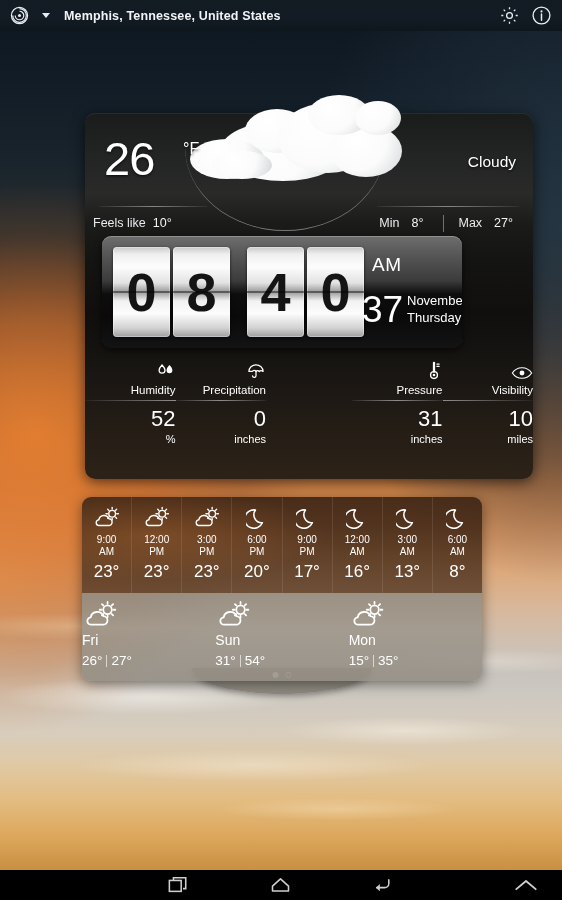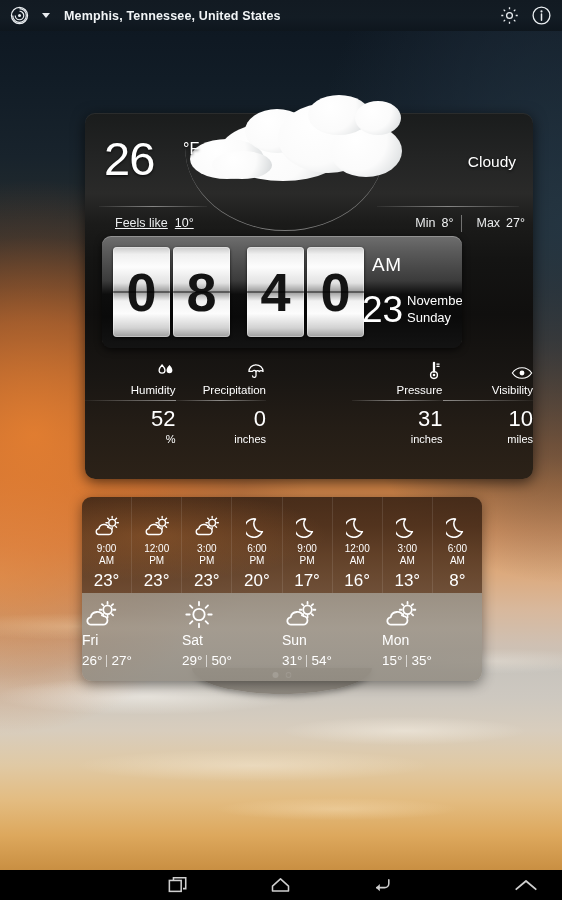--- a/index.html
+++ b/index.html
@@ -136,24 +136,24 @@
     position:absolute; height:1px; z-index:4;
     background:linear-gradient(to right, rgba(255,255,255,.05), rgba(255,255,255,.45), rgba(255,255,255,.05));
   }
   #rule-l { left:14px;  top:93px; width:108px; }
   #rule-r { right:14px; top:93px; width:142px; }
 
   .minmax-row {
     position:absolute; left:0; right:0; top:98px; height:24px; z-index:5;
     display:flex; align-items:center; color:#f3f4f5; font-size:12.5px;
   }
-  .feels { margin-left:30px; display:flex; gap:7px;text-decoration:underline; }
+  .feels { margin-left:8px; display:flex; gap:7px; }
   .feels .lbl { color:#e9ebec; }
   .minmax { margin-left:auto; display:flex; align-items:center; }
-  .mm-cell { display:flex; gap:6px; padding:0 8px 0 14px; }
+  .mm-cell { display:flex; gap:12px; padding:0 20px 0 14px; }
   .mm-cell .lbl { color:#e9ebec; }
   .mm-sep { width:1px; height:17px; background:rgba(255,255,255,.38); }
 
   
   #clock {
     position:absolute; left:17px; top:123px; width:360px; height:112px; z-index:6;
     border-radius:9px;
     background:linear-gradient(to bottom,#6e6e6e 0%,#5a5a5a 14%,#3b3b3b 40%,
                                #0d0d0d 52%,#0a0a0a 72%,#131313 100%);
     box-shadow:0 2px 7px rgba(0,0,0,.68), inset 0 1px 0 rgba(255,255,255,.25);
@@ -251,21 +251,21 @@
       rgba(62,38,22,.93) 0%, rgba(72,44,25,.93) 30%,
       rgba(84,54,32,.90) 60%, rgba(96,66,44,.88) 100%);
   }
   #hourly:before {
     content:""; position:absolute; left:0; right:0; top:0; bottom:0;
     background:radial-gradient(ellipse 230px 60px at 18% 40%, rgba(196,120,56,.34), rgba(0,0,0,0) 75%);
     pointer-events:none;
   }
   .hr {
     flex:1; display:flex; flex-direction:column; align-items:center;
-    padding-top:16px; position:relative; z-index:2;
+    padding-top:7px; position:relative; z-index:2;
     border-right:1px solid rgba(255,255,255,.10);
   }
   .hr:last-child { border-right:none; }
   .hr .hi { height:26px; display:flex; align-items:center; justify-content:center; }
   .hr .ht { color:#fff; font-size:10px; line-height:1.22; margin-top:4px; text-align:center; }
   .hr .hv { color:#fff; font-size:17px; font-weight:300; margin-top:4px; }
 
   #daily {
     display:flex; height:88px; position:relative;
     background:linear-gradient(to bottom,
@@ -380,23 +380,23 @@
 
   <div id="clock">
     <div class="digits">
       <div class="digit">0</div>
       <div class="digit">8</div>
       <div class="digit-gap"></div>
       <div class="digit">4</div>
       <div class="digit">0</div>
     </div>
     <div class="ampm">AM</div>
-    <div class="dnum">23</div>
+    <div class="dnum">37</div>
     <div class="dmon">November</div>
-    <div class="ddow">Sunday</div>
+    <div class="ddow">Thursday</div>
   </div>
 
   <div id="metrics">
     <div class="metric e1">
       <div class="m-icon">
         <svg width="21" height="19" viewBox="0 0 24 22">
           <path d="M8 3.4c2.3 2.4 3.4 4.4 3.4 6.2a3.4 3.4 0 0 1-6.8 0c0-1.8 1.1-3.8 3.4-6.2z" fill="none" stroke="#fff" stroke-width="1.5"></path>
           <path d="M16.6 3.4c2.3 2.4 3.4 4.4 3.4 6.2a3.4 3.4 0 0 1-6.8 0c0-1.8 1.1-3.8 3.4-6.2z" fill="#fff"></path>
         </svg>
       </div>
@@ -566,61 +566,45 @@
       </div>
       <div class="dn">Fri</div>
       <div class="dt">
         <span>26°</span>
         <span class="bar"></span>
         <span>27°</span>
       </div>
     </div>
     <div class="dy">
       <div class="di">
-        <svg width="34" height="29" viewBox="0 0 26 26">
-            <g fill="none" stroke="#fff" stroke-width="1.6" stroke-linecap="round">
-          <circle cx="13" cy="13" r="5.1"></circle>
-          <path d="M13 1.6v3.1M13 21.3v3.1M1.6 13h3.1M21.3 13h3.1M4.9 4.9l2.2 2.2M18.9 18.9l2.2 2.2M21.1 4.9l-2.2 2.2M7.1 18.9l-2.2 2.2"></path>
+        <svg width="38" height="29" viewBox="0 0 32 24">
+            <g fill="none" stroke="#fff" stroke-width="1.5" stroke-linecap="round">
+          <circle cx="21.5" cy="8" r="3.6"></circle>
+          <path d="M21.5 1.4v1.6M21.5 13v1.6M14.9 8h1.6M26.5 8h1.6M16.8 3.3l1.1 1.1M25.1 11.6l1.1 1.1M26.2 3.3l-1.1 1.1M17.9 11.6l-1.1 1.1"></path>
+          <path d="M9.2 20.6h8.5a3.6 3.6 0 0 0 .3-7.2 5.6 5.6 0 0 0-10.7 1 3.1 3.1 0 0 0 .6 6.2z" stroke-linejoin="round"></path>
         </g>
           </svg>
       </div>
-      <div class="dn">Sat</div>
+      <div class="dn">Sun</div>
       <div class="dt">
-        <span>29°</span>
+        <span>31°</span>
         <span class="bar"></span>
-        <span>50°</span>
+        <span>54°</span>
       </div>
     </div>
     <div class="dy">
       <div class="di">
         <svg width="38" height="29" viewBox="0 0 32 24">
             <g fill="none" stroke="#fff" stroke-width="1.5" stroke-linecap="round">
           <circle cx="21.5" cy="8" r="3.6"></circle>
           <path d="M21.5 1.4v1.6M21.5 13v1.6M14.9 8h1.6M26.5 8h1.6M16.8 3.3l1.1 1.1M25.1 11.6l1.1 1.1M26.2 3.3l-1.1 1.1M17.9 11.6l-1.1 1.1"></path>
           <path d="M9.2 20.6h8.5a3.6 3.6 0 0 0 .3-7.2 5.6 5.6 0 0 0-10.7 1 3.1 3.1 0 0 0 .6 6.2z" stroke-linejoin="round"></path>
         </g>
           </svg>
       </div>
-      <div class="dn">Sun</div>
-      <div class="dt">
-        <span>31°</span>
-        <span class="bar"></span>
-        <span>54°</span>
-      </div>
-    </div>
-    <div class="dy">
-      <div class="di">
-        <svg width="38" height="29" viewBox="0 0 32 24">
-            <g fill="none" stroke="#fff" stroke-width="1.5" stroke-linecap="round">
-          <circle cx="21.5" cy="8" r="3.6"></circle>
-          <path d="M21.5 1.4v1.6M21.5 13v1.6M14.9 8h1.6M26.5 8h1.6M16.8 3.3l1.1 1.1M25.1 11.6l1.1 1.1M26.2 3.3l-1.1 1.1M17.9 11.6l-1.1 1.1"></path>
-          <path d="M9.2 20.6h8.5a3.6 3.6 0 0 0 .3-7.2 5.6 5.6 0 0 0-10.7 1 3.1 3.1 0 0 0 .6 6.2z" stroke-linejoin="round"></path>
-        </g>
-          </svg>
-      </div>
       <div class="dn">Mon</div>
       <div class="dt">
         <span>15°</span>
         <span class="bar"></span>
         <span>35°</span>
       </div>
     </div>
   </div>
 </div>
 

